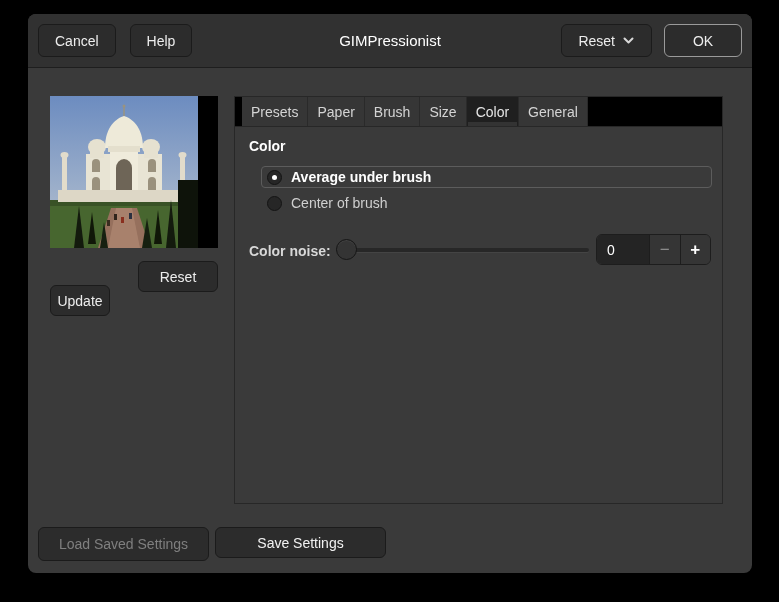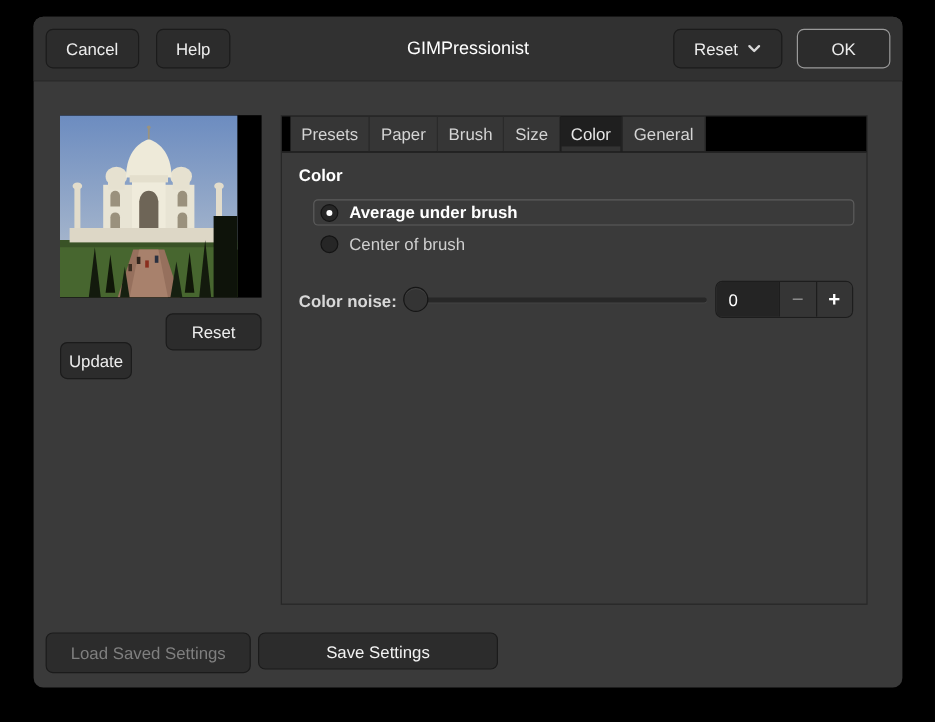--- a/index.html
+++ b/index.html
@@ -226,21 +226,21 @@
     display: flex;
     align-items: center;
     justify-content: center;
     font-size: 17px;
   }
   .spin-btn.minus { color: #8f8f8f; }
   .spin-btn.plus  { color: #ffffff; font-weight: bold; }
 
   
   .load-btn  { position: absolute; left: 10px;  top: 513px; width: 171px; height: 31px; padding: 16px; color: #7f7f7f; text-align: center; }
-  .save-btn  { position: absolute; left: 187px; top: 513px; width: 200px; height: 31px; padding: 0; color: #f2f2f2; }
+  .save-btn  { position: absolute; left: 187px; top: 513px; width: 171px; height: 31px; padding: 0; color: #f2f2f2; }
 </style>
 </head>
 <body>
 
 <div class="dialog">
 
   <div class="headerbar">
     <div class="btn">Cancel</div>
     <div class="btn">Help</div>
     <div class="title">GIMPressionist</div>

